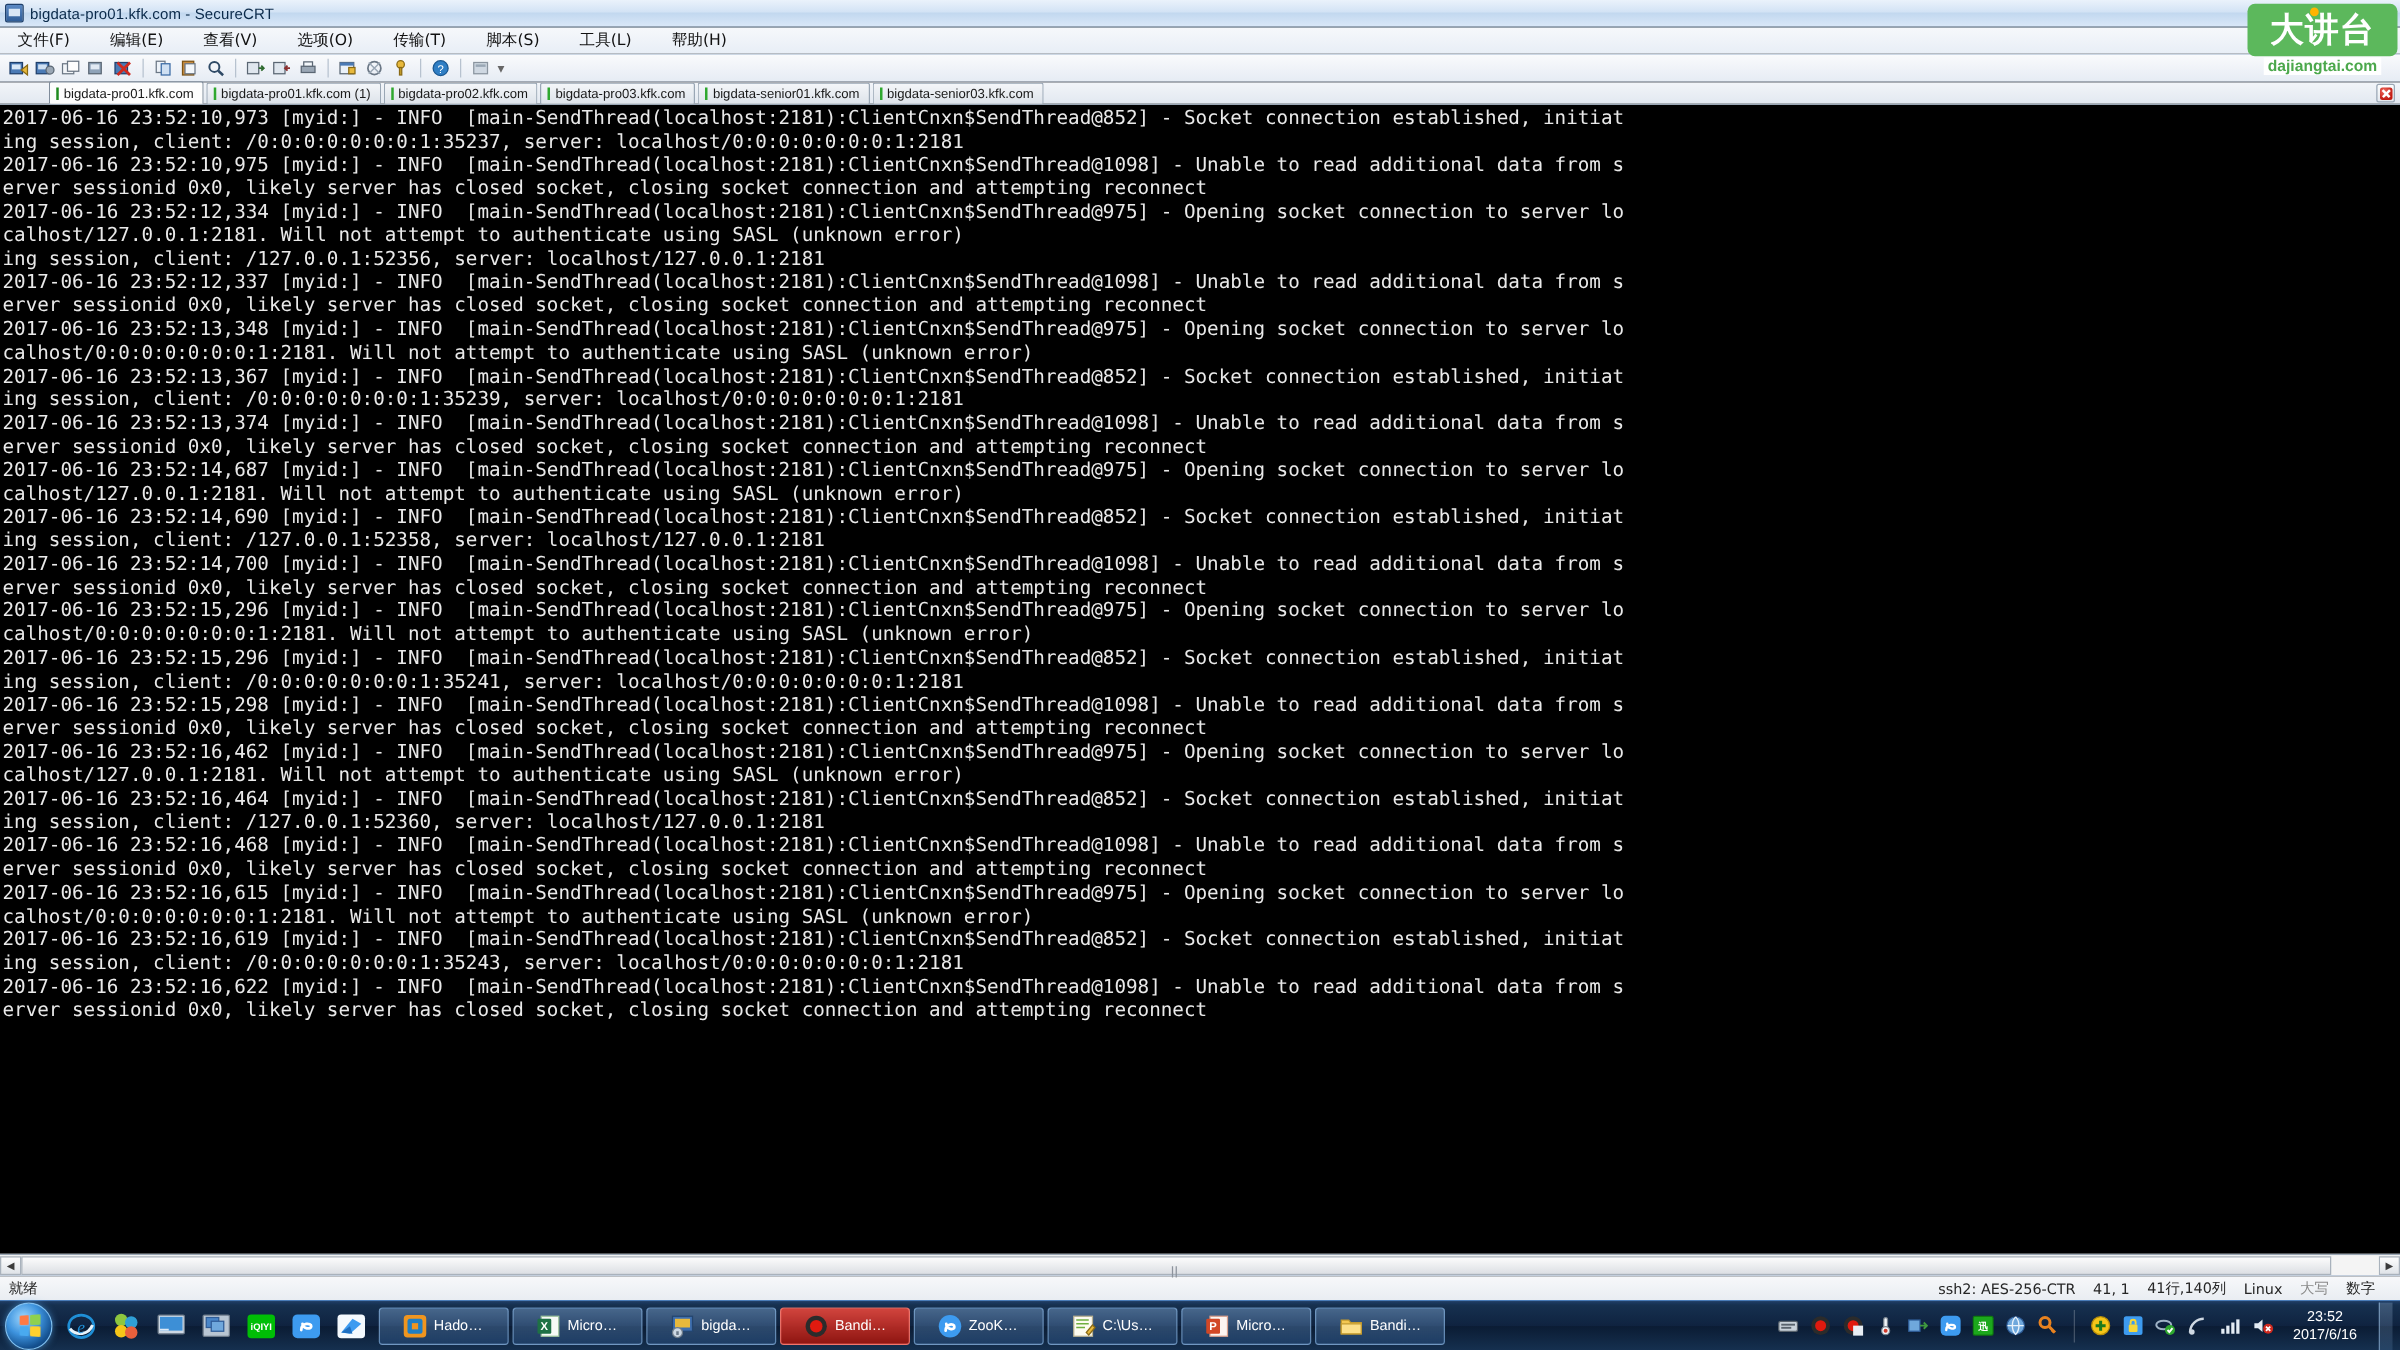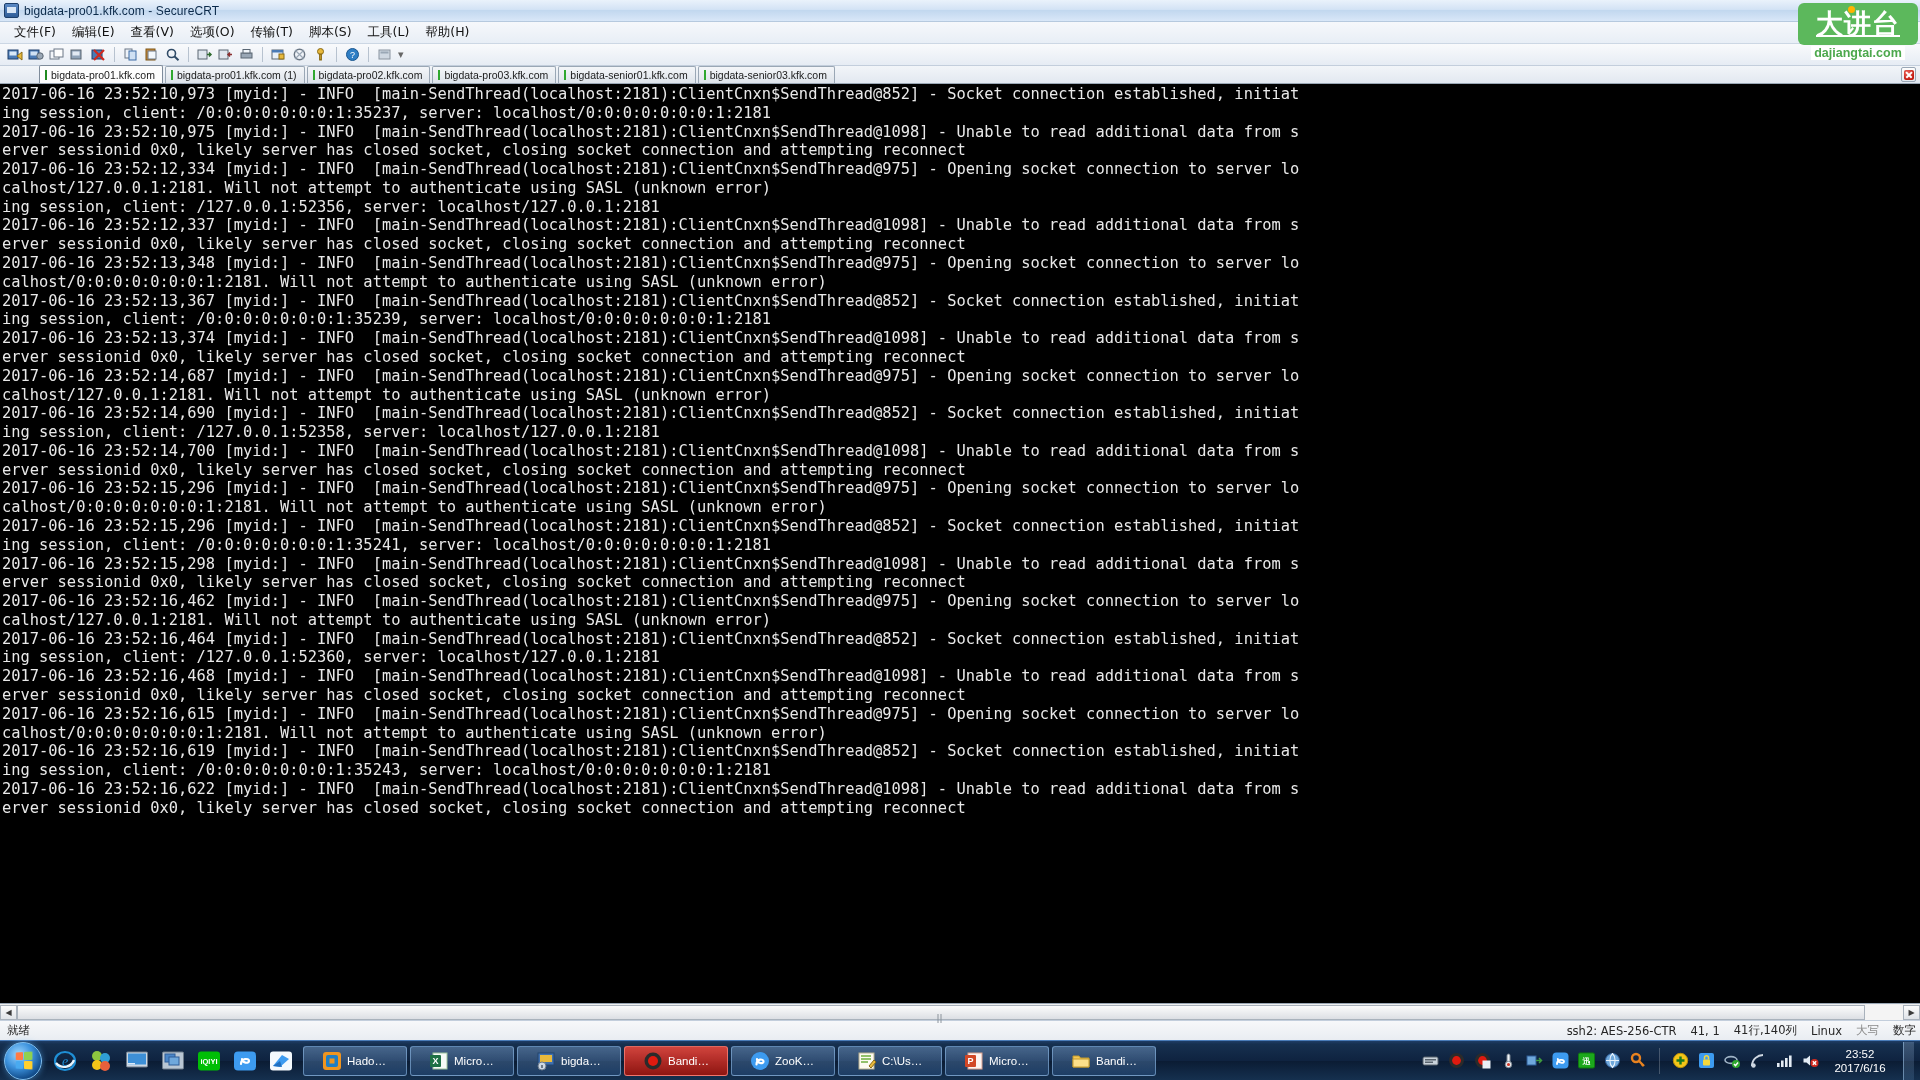--- a/index.html
+++ b/index.html
@@ -28,21 +28,21 @@
     content:""; position:absolute; left:2px; top:3px; width:9px; height:6px;
     background: #d8e6f6;
   }
   .title-text { font-size: 12px; color: #0b2a4a; letter-spacing: .1px; }
 
   
   .menubar {
     height: 22px; flex: 0 0 22px;
     background: linear-gradient(to bottom,#f6f8fb,#e8eef6);
     border-bottom: 1px solid #ccd7e4;
-    display: flex; align-items: flex-start; padding-left: 6px;
+    display: flex; align-items: flex-start; padding-left: 6px; gap: 16px;
   }
   .menu-item {
     font-size: 12.5px; color: #111; padding: 2px 8px; white-space: nowrap;
     font-family: "DejaVu Sans", "Liberation Sans", sans-serif;
   }
 
   
   .toolbar {
     height: 22px; flex: 0 0 22px;
     background: linear-gradient(to bottom,#f9fafc,#e6ecf4);
@@ -129,21 +129,21 @@
 
   
   .statusbar {
     height: 20px; flex: 0 0 20px;
     background: linear-gradient(to bottom,#f7f8fa,#e9edf2);
     border-top: 1px solid #c3cedc;
     display: flex; align-items: center; font-size: 11.5px; color: #262626;
     font-family: "DejaVu Sans","Liberation Sans", sans-serif;
   }
   .sb-left { padding-left: 7px; }
-  .sb-right { margin-left: auto; display: flex; align-items: center; gap: 14px; padding-right: 4px; }
+  .sb-right { margin-left: auto; display: flex; align-items: center; gap: 14px; padding-right: 20px; }
   .sb-dim { color: #8a8a8a; }
 
   
   .taskbar {
     height: 40px; flex: 0 0 40px;
     background: linear-gradient(to bottom,#1e3d66 0%,#16304f 8%,#0f2340 50%,#0b1c34 52%,#15304f 100%);
     border-top: 1px solid #4a7cb8;
     display: flex; align-items: center; padding: 0 2px;
     position: relative;
   }
@@ -190,21 +190,21 @@
   
   .watermark {
     position: absolute; right: 0; top: 0; width: 124px; height: 62px;
     display:flex; flex-direction: column; align-items:center; justify-content:center;
     z-index: 40; pointer-events:none;
   }
   .wm-badge {
     width: 120px; height: 42px; background:#5cb85c; border-radius: 6px;
     display:flex; align-items:center; justify-content:center; position: relative;
   }
-  .wm-cn { font-family:"DejaVu Sans","Liberation Sans",sans-serif; font-size: 27px; color:#fff; font-weight: bold; letter-spacing: 1px; text-decoration: underline; }
+  .wm-cn { font-family:"DejaVu Sans","Liberation Sans",sans-serif; font-size: 27px; color:#fff; font-weight: bold; letter-spacing: 1px; }
   .wm-dot { position:absolute; left: 50px; top: 3px; width:7px; height:7px; border-radius:50%; background:#ffb400; }
   .wm-url { font-size: 12.5px; color:#4ca84c; font-weight: bold; margin-top: 1px; background:#fff; padding: 0 3px; }
 </style>
 </head>
 <body>
 
 <div id="app">
 
   <div class="titlebar">
     <div class="title-icon"></div>

